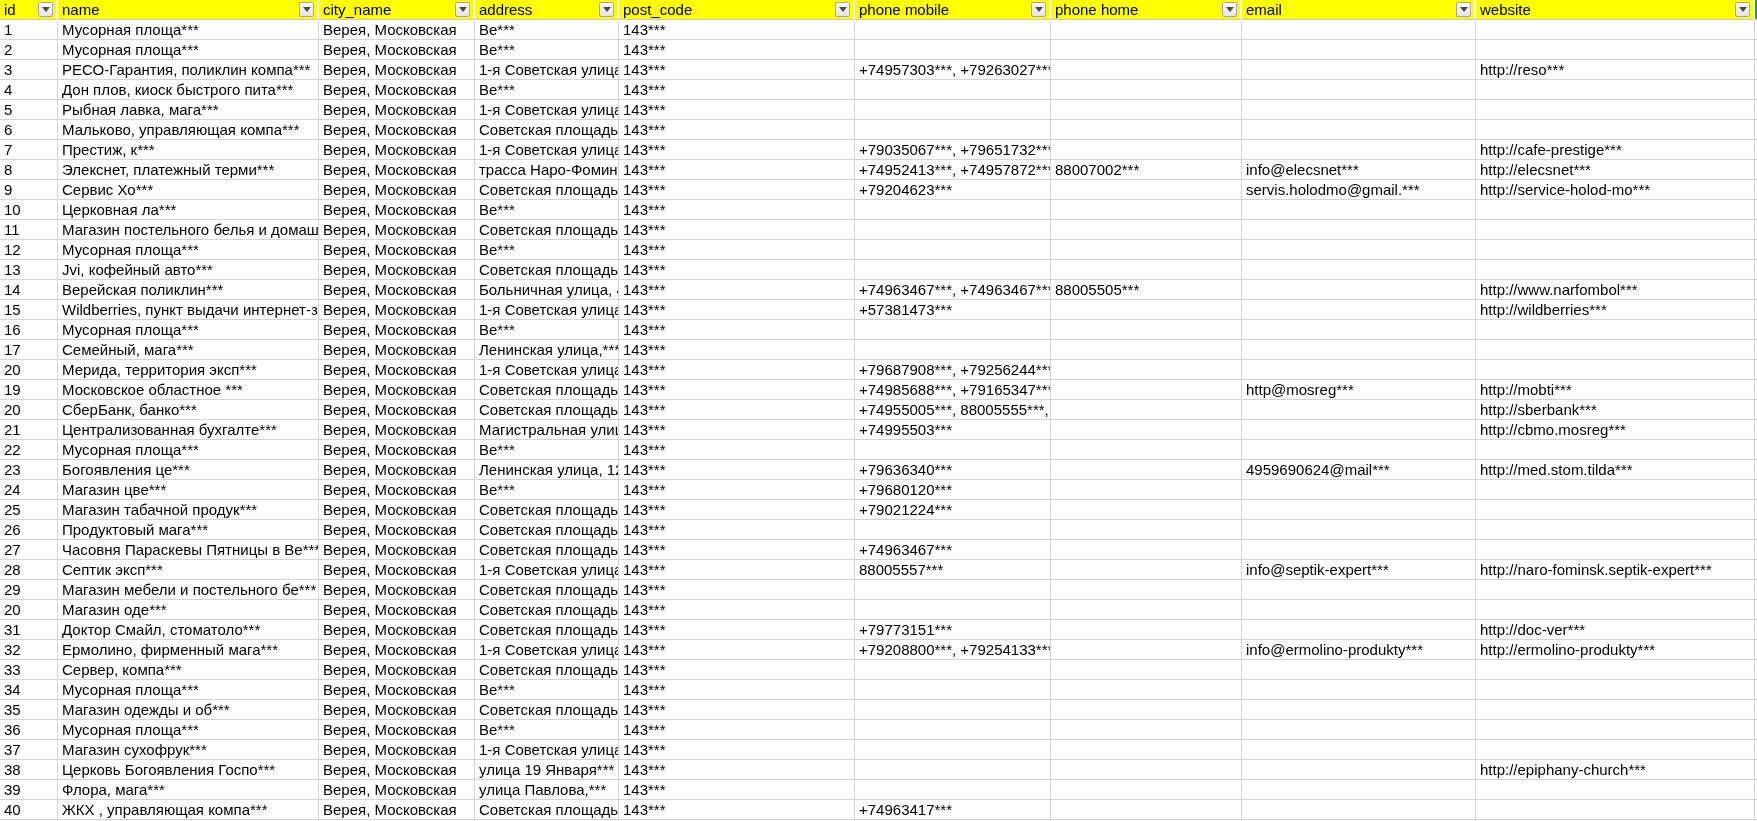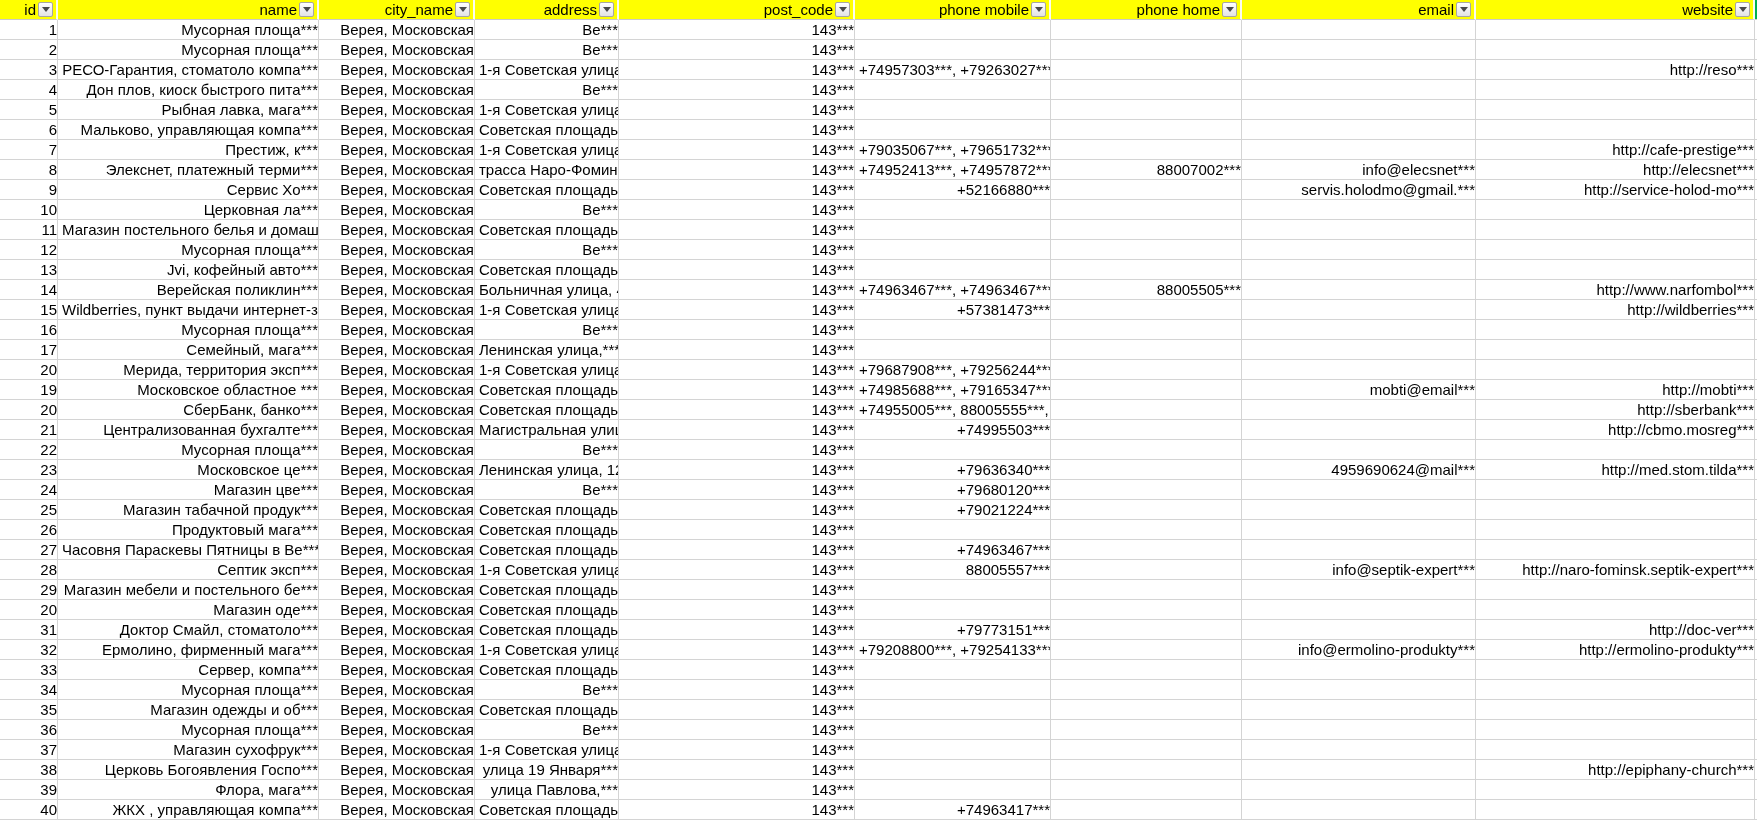--- a/index.html
+++ b/index.html
@@ -8,21 +8,20 @@
   }
   body {
     font-family: "Liberation Sans", sans-serif;
     font-size: 15px; color: #000000;
   }
   .sheet { width: 1757px; height: 821px; }
   .row {
     display: grid;
     grid-template-columns: 58px 261px 156px 144px 236px 196px 191px 234px 279px 2px;
     height: 20px;
-    text-align: right;
   }
   .cell {
     position: relative;
     overflow: hidden;
     white-space: nowrap;
     line-height: 19px;
     padding-left: 4px;
     border-right: 1px solid #d4d4d4;
     border-bottom: 1px solid #d4d4d4;
   }
@@ -144,21 +143,21 @@
     <div class="cell">143***</div>
     <div class="cell"></div>
     <div class="cell"></div>
     <div class="cell"></div>
     <div class="cell"></div>
     <div class="cell sliver"></div>
   </div>
 
   <div class="row data-row">
     <div class="cell">3</div>
-    <div class="cell">РЕСО-Гарантия, стоматоло компа***</div>
+    <div class="cell">РЕСО-Гарантия, поликлин компа***</div>
     <div class="cell">Верея, Московская</div>
     <div class="cell">1-я Советская улица, 1</div>
     <div class="cell">143***</div>
     <div class="cell">+74957303***, +79263027***</div>
     <div class="cell"></div>
     <div class="cell"></div>
     <div class="cell">http://reso***</div>
     <div class="cell sliver"></div>
   </div>
 
@@ -226,21 +225,21 @@
     <div class="cell">http://elecsnet***</div>
     <div class="cell sliver"></div>
   </div>
 
   <div class="row data-row">
     <div class="cell">9</div>
     <div class="cell">Сервис Хо***</div>
     <div class="cell">Верея, Московская</div>
     <div class="cell">Советская площадь***</div>
     <div class="cell">143***</div>
-    <div class="cell">+52166880***</div>
+    <div class="cell">+79204623***</div>
     <div class="cell"></div>
     <div class="cell">servis.holodmo@gmail.***</div>
     <div class="cell">http://service-holod-mo***</div>
     <div class="cell sliver"></div>
   </div>
 
   <div class="row data-row">
     <div class="cell">10</div>
     <div class="cell">Церковная ла***</div>
     <div class="cell">Верея, Московская</div>
@@ -358,21 +357,21 @@
   </div>
 
   <div class="row data-row">
     <div class="cell">19</div>
     <div class="cell">Московское областное ***</div>
     <div class="cell">Верея, Московская</div>
     <div class="cell">Советская площадь, 2</div>
     <div class="cell">143***</div>
     <div class="cell">+74985688***, +79165347***</div>
     <div class="cell"></div>
-    <div class="cell">mobti@email***</div>
+    <div class="cell">http@mosreg***</div>
     <div class="cell">http://mobti***</div>
     <div class="cell sliver"></div>
   </div>
 
   <div class="row data-row">
     <div class="cell">20</div>
     <div class="cell">СберБанк, банко***</div>
     <div class="cell">Верея, Московская</div>
     <div class="cell">Советская площадь, 9</div>
     <div class="cell">143***</div>
@@ -404,21 +403,21 @@
     <div class="cell">143***</div>
     <div class="cell"></div>
     <div class="cell"></div>
     <div class="cell"></div>
     <div class="cell"></div>
     <div class="cell sliver"></div>
   </div>
 
   <div class="row data-row">
     <div class="cell">23</div>
-    <div class="cell">Московское це***</div>
+    <div class="cell">Богоявления це***</div>
     <div class="cell">Верея, Московская</div>
     <div class="cell">Ленинская улица, 12,</div>
     <div class="cell">143***</div>
     <div class="cell">+79636340***</div>
     <div class="cell"></div>
     <div class="cell">4959690624@mail***</div>
     <div class="cell">http://med.stom.tilda***</div>
     <div class="cell sliver"></div>
   </div>
 

